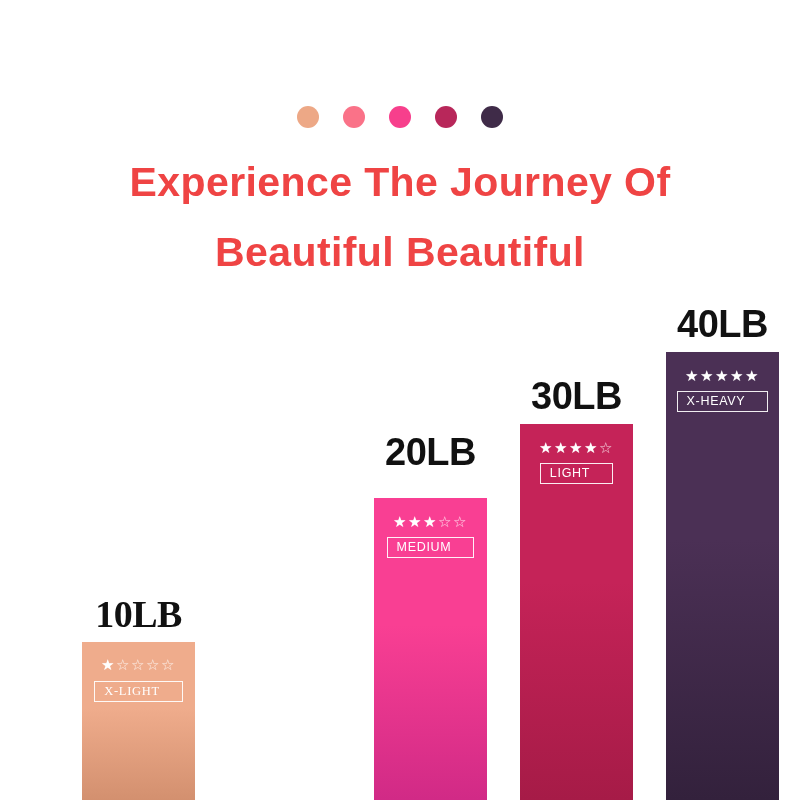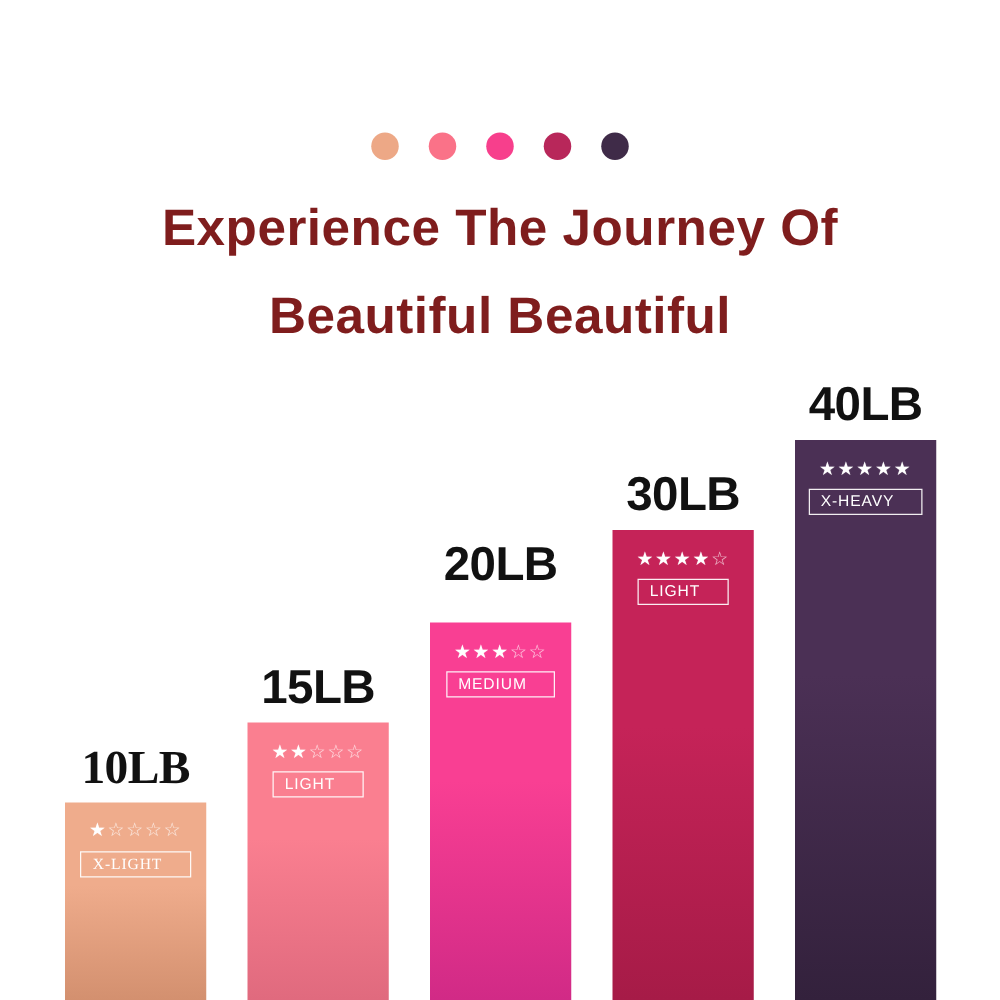--- a/index.html
+++ b/index.html
@@ -34,40 +34,41 @@
     border-radius: 50%;
   }
 
   
   .headline {
     position: absolute;
     top: 148px;
     left: 0;
     width: 800px;
     text-align: center;
-    color: #7f1d1d;
+    color: #ef4444;
     font-weight: bold;
     font-size: 41px;
     letter-spacing: 0.4px;
     line-height: 1.70;
   }
   .headline-line { display: block; white-space: nowrap; }
 
   
   .chart {
     position: absolute;
     left: 0;
     top: 0;
     width: 800px;
     height: 800px;
   }
   .bar-group {
     position: absolute;
     bottom: 0;
     width: 113px;
+    margin-left: 30px;
   }
   .bar-value {
     position: absolute;
     left: 50%;
     transform: translateX(-50%);
     color: #111111;
     font-weight: bold;
     font-size: 38px;
     letter-spacing: -0.5px;
     white-space: nowrap;
@@ -124,26 +125,20 @@
     <span class="headline-line">Beautiful Beautiful</span>
   </div>
 
   <div class="chart">
       <div class="bar-group" style="left: 52px; height: 214px; font-family: Liberation Serif, serif;">
         <div class="bar-value" style="bottom: 164px;">10LB</div>
         <div class="bar-col" style="height: 158px; background: linear-gradient(rgb(239, 172, 140) 0%, rgb(239, 172, 140) 42%, rgb(211, 144, 111) 100%);">
           <div class="bar-badge"><div class="stars"><span>★</span><span class="star-off">☆</span><span class="star-off">☆</span><span class="star-off">☆</span><span class="star-off">☆</span></div><span class="tier">X-LIGHT</span></div>
         </div>
       </div>
-      <div class="bar-group" style="left: 198px; height: 278px;">
-        <div class="bar-value" style="bottom: 228px;">15LB</div>
-        <div class="bar-col" style="height: 222px; background: linear-gradient(rgb(250, 127, 144) 0%, rgb(250, 127, 144) 42%, rgb(224, 106, 126) 100%);">
-          <div class="bar-badge"><div class="stars"><span>★</span><span>★</span><span class="star-off">☆</span><span class="star-off">☆</span><span class="star-off">☆</span></div><span class="tier">LIGHT</span></div>
-        </div>
-      </div>
       <div class="bar-group" style="left: 344px; height: 358px;">
         <div class="bar-value" style="bottom: 326px;">20LB</div>
         <div class="bar-col" style="height: 302px; background: linear-gradient(rgb(249, 63, 147) 0%, rgb(249, 63, 147) 42%, rgb(209, 42, 134) 100%);">
           <div class="bar-badge"><div class="stars"><span>★</span><span>★</span><span>★</span><span class="star-off">☆</span><span class="star-off">☆</span></div><span class="tier">MEDIUM</span></div>
         </div>
       </div>
       <div class="bar-group" style="left: 490px; height: 432px;">
         <div class="bar-value" style="bottom: 382px;">30LB</div>
         <div class="bar-col" style="height: 376px; background: linear-gradient(rgb(197, 35, 88) 0%, rgb(197, 35, 88) 42%, rgb(166, 27, 71) 100%);">
           <div class="bar-badge"><div class="stars"><span>★</span><span>★</span><span>★</span><span>★</span><span class="star-off">☆</span></div><span class="tier">LIGHT</span></div>

